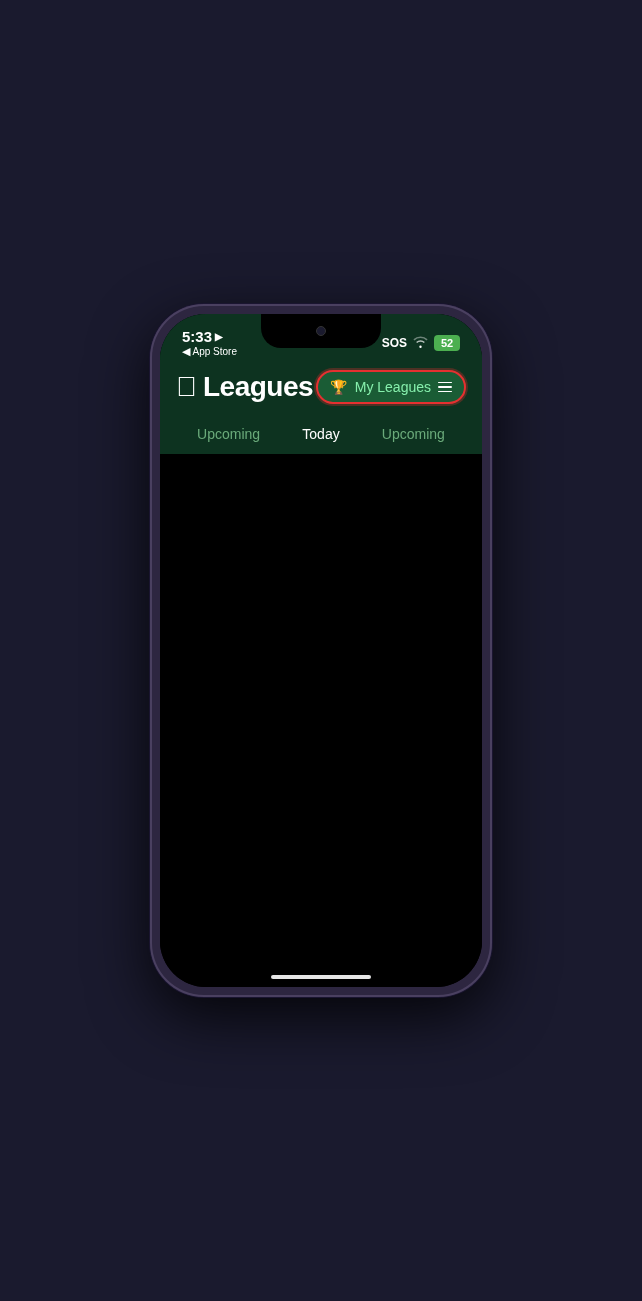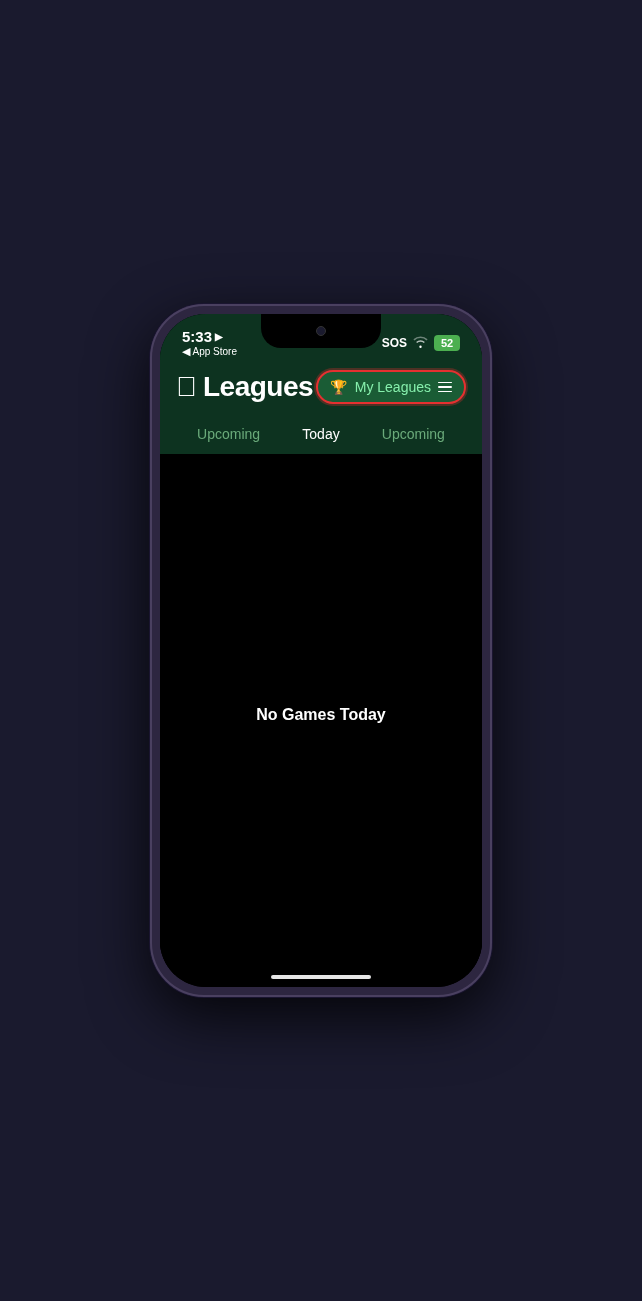--- a/index.html
+++ b/index.html
@@ -335,21 +335,18 @@
           </div>
 
           <div class="tab-bar">
             <span class="tab-item">Upcoming</span>
             <span class="tab-item active">Today</span>
             <span class="tab-item">Upcoming</span>
           </div>
         </div>
       </div>
 
-      <div class="app-content">
-        <span class="no-games-text">No Games Today</span>
-      </div>
 
       <div class="home-indicator"></div>
 
     </div>
   </div>
 </div>
 
 </body></html>

